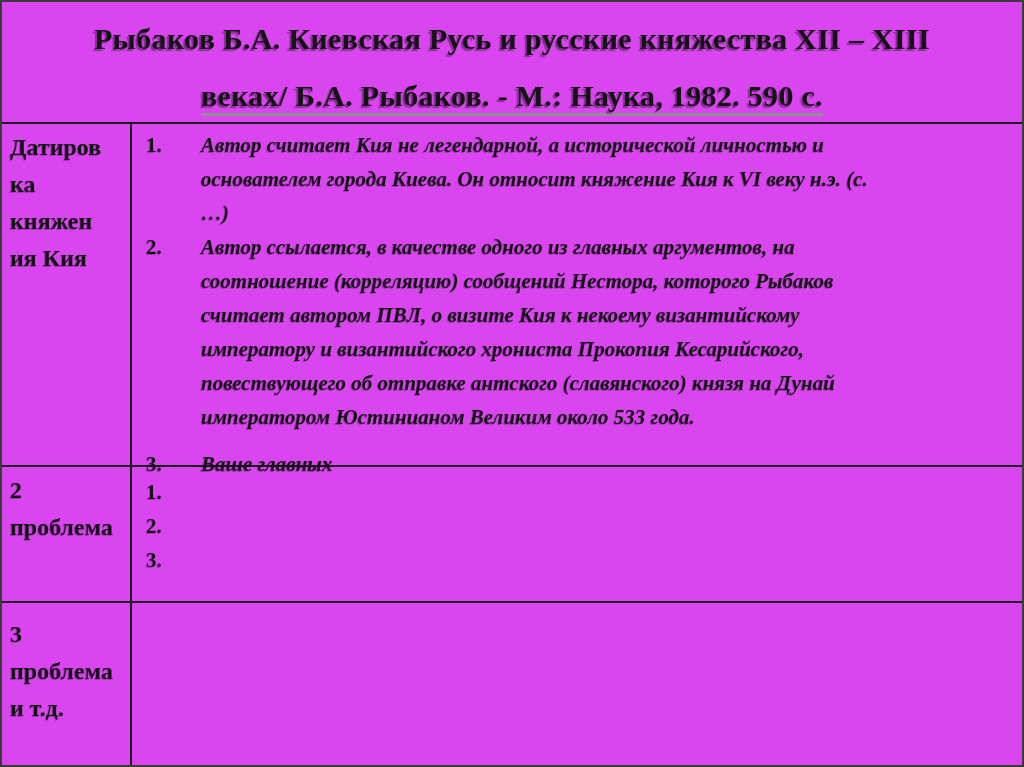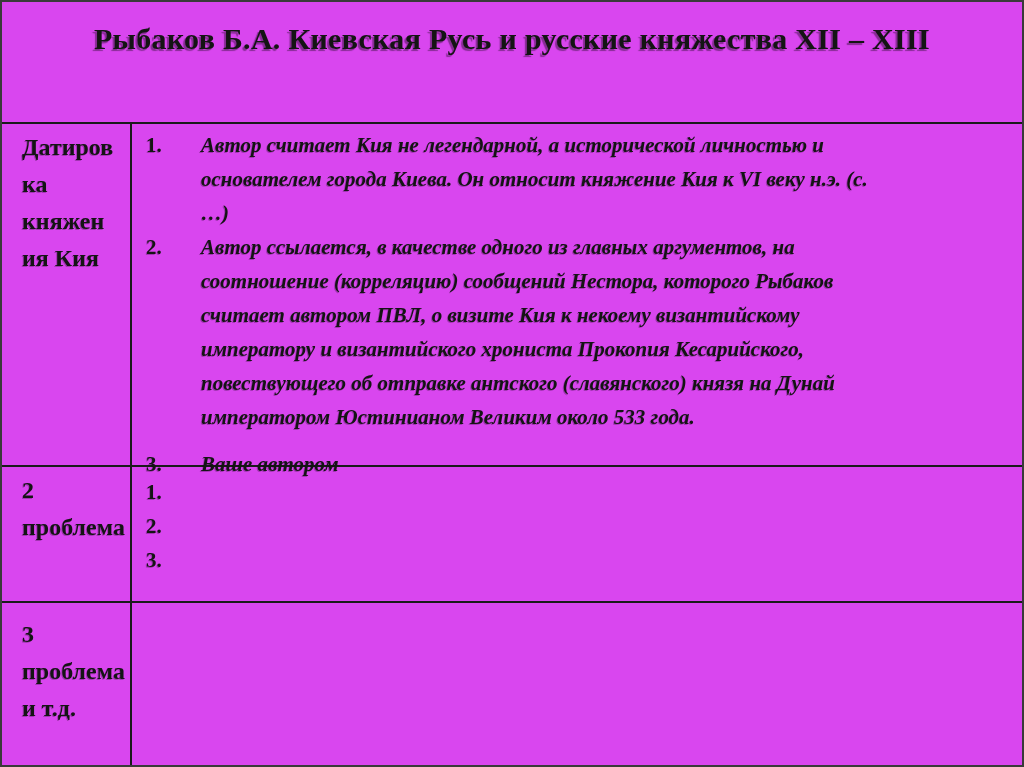--- a/index.html
+++ b/index.html
@@ -51,21 +51,21 @@
   .t-row.last {
     border-bottom: none;
     flex: 1 1 auto;
   }
   .row-1 { height: 343px; }
   .row-2 { height: 136px; }
   .label-cell {
     width: 130px;
     box-sizing: border-box;
     border-right: 2px solid #1a1a1a;
-    padding: 5px 4px 0 20px;
+    padding: 5px 4px 0 8px;
     font-size: 24px;
     line-height: 37px;
     white-space: pre-line;
     text-shadow: -1px 1px 0 rgba(0,0,0,0.25);
     flex: 0 0 auto;
   }
   .row-3-label { padding-top: 13px; }
   .content-cell {
     flex: 1 1 auto;
     box-sizing: border-box;
@@ -86,20 +86,23 @@
     font-style: italic;
   }
 </style>
 </head>
 <body>
 
 <div class="slide">
 
   <div class="title-cell">
     <div class="title-line">Рыбаков Б.А. Киевская Русь и русские княжества XII – XIII</div>
+    <div class="title-line">
+      <span class="underlined">веках/ Б.А. Рыбаков. - М.: Наука, 1982. 590 с.</span>
+    </div>
   </div>
 
   <div class="t-row row-1">
     <div class="label-cell">Датиров
 ка
 княжен
 ия Кия</div>
     <div class="content-cell">
       <div class="list-item">
         <span class="item-num">1.</span>
@@ -111,21 +114,21 @@
         <span class="item-num">2.</span>
         <span class="item-text">Автор ссылается, в качестве одного из главных аргументов, на
 соотношение (корреляцию) сообщений Нестора, которого Рыбаков
 считает автором ПВЛ, о визите Кия к некоему византийскому
 императору и византийского хрониста Прокопия Кесарийского,
 повествующего об отправке антского (славянского) князя на Дунай
 императором Юстинианом Великим около 533 года.</span>
       </div>
       <div class="list-item spaced">
         <span class="item-num">3.</span>
-        <span class="item-text">Ваше автором</span>
+        <span class="item-text">Ваше главных</span>
       </div>
     </div>
   </div>
 
   <div class="t-row row-2">
     <div class="label-cell">2
 проблема</div>
     <div class="content-cell">
       <div class="list-item">
         <span class="item-num">1.</span>

